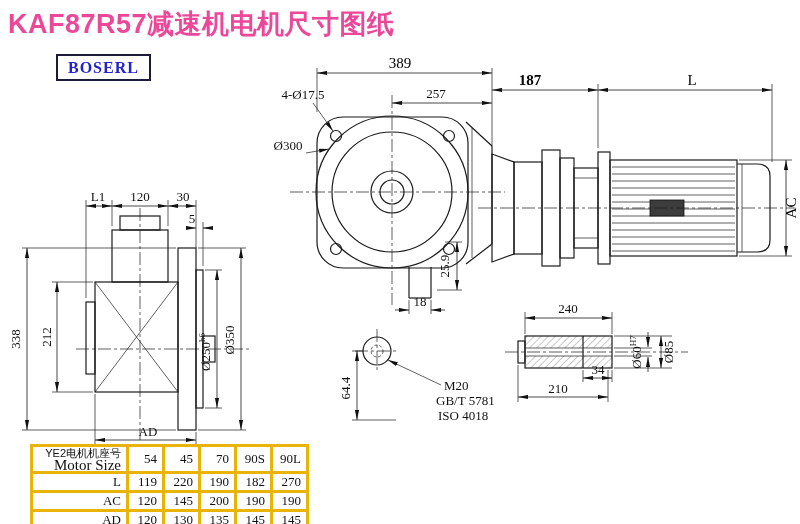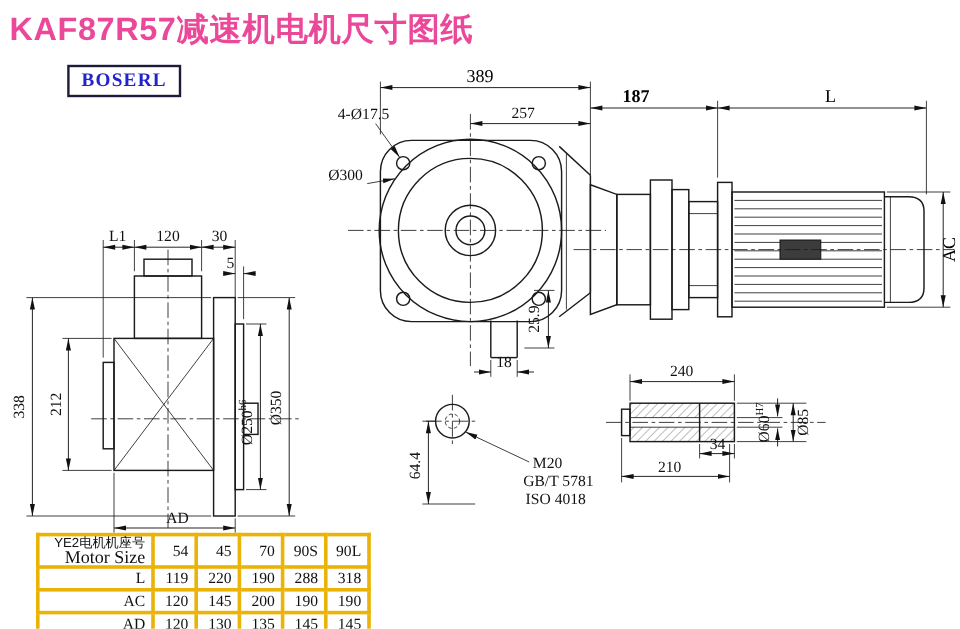--- a/index.html
+++ b/index.html
@@ -266,22 +266,22 @@
     <th>45</th>
     <th>70</th>
     <th>90S</th>
     <th>90L</th>
   </tr>
   <tr>
     <td class="label-cell">L</td>
     <td>119</td>
     <td>220</td>
     <td>190</td>
-    <td>288</td>
-    <td>318</td>
+    <td>182</td>
+    <td>270</td>
   </tr>
   <tr>
     <td class="label-cell">AC</td>
     <td>120</td>
     <td>145</td>
     <td>200</td>
     <td>190</td>
     <td>190</td>
   </tr>
   <tr>

